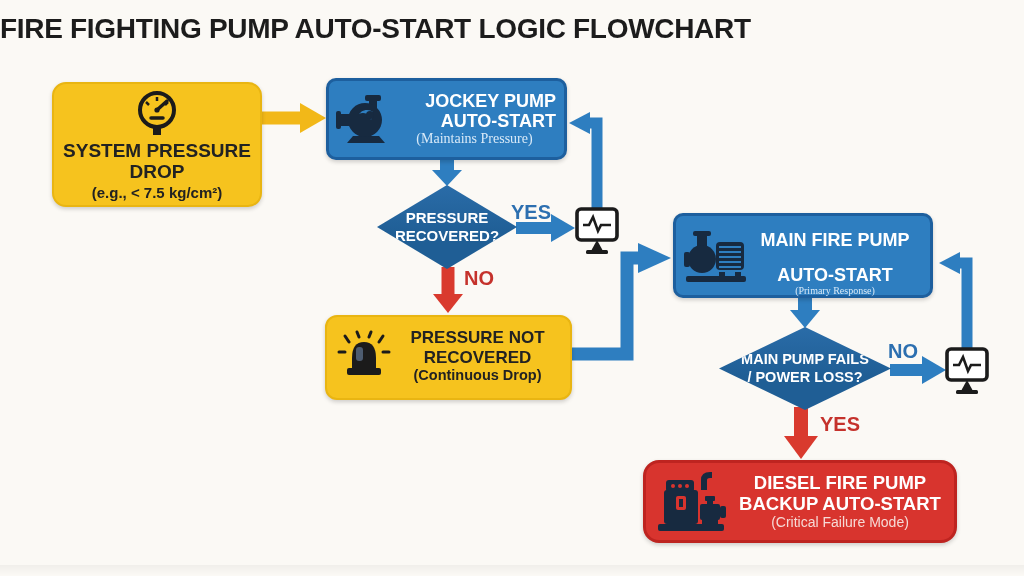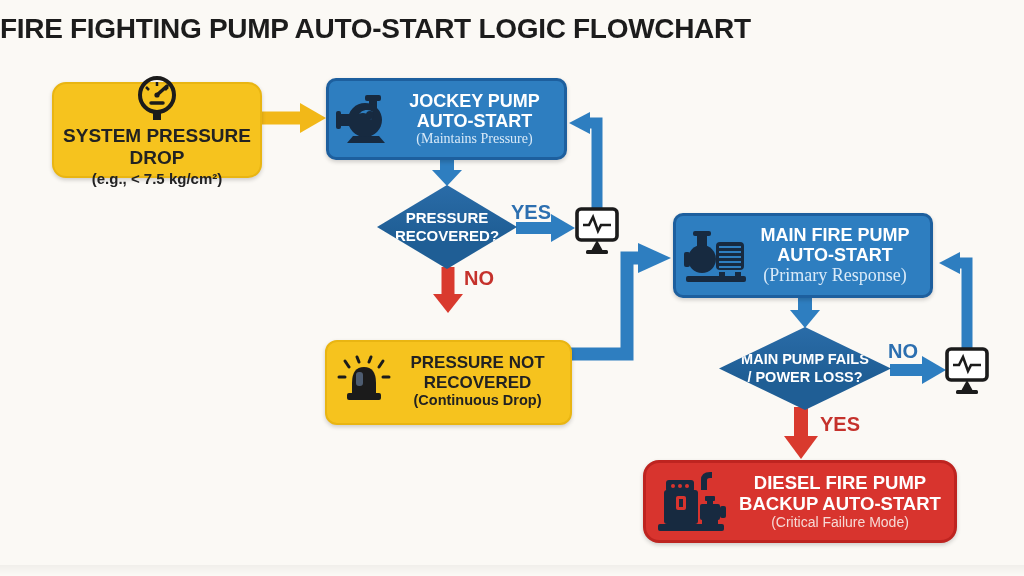--- a/index.html
+++ b/index.html
@@ -19,33 +19,33 @@
   .sub{font-weight:400;}
   
   .n-yellow{background:var(--yellow,#F6C31E);border:2px solid var(--yellow-border,#E3AF10);color:#222;}
   
   .n-blue{background:var(--blue,#2E7EC0);border:3px solid var(--blue-border,#1D5F9E);color:#fff;}
   .n-blue .sub{color:var(--subtitle-on-blue,#D9EAF8);font-family:Liberation Serif, serif;}
   
   .n-red{background:var(--red,#D8342E);border:3px solid var(--red-border,#BE2420);color:#fff;}
   .n-red .sub{color:var(--subtitle-on-red,#F6DAD6);}
   
-  .box-spd{left:52px;top:82px;width:210px;height:96px;border-radius:14px;
+  .box-spd{left:52px;top:82px;width:210px;height:125px;border-radius:14px;
     flex-direction:column;justify-content:center;padding:6px 8px;}
   .box-spd .l1,.box-spd .l2{font-size:19px;}
   .box-spd .sub{font-size:15px;font-weight:600;margin-top:2px;}
   .box-jockey{left:326px;top:78px;width:241px;height:82px;border-radius:10px;padding:4px 8px 4px 6px;}
-  .box-jockey .l1,.box-jockey .l2{font-size:18px;}
+  .box-jockey .l1,.box-jockey .l2{font-size:18px;text-align:right;}
   .box-jockey .sub{font-size:14px;}
-  .box-pnr{left:325px;top:315px;width:247px;height:85px;border-radius:12px;padding:0 8px 4px 8px;margin-top:25px;}
+  .box-pnr{left:325px;top:315px;width:247px;height:85px;border-radius:12px;padding:0 8px 4px 8px;}
   .box-pnr .l1,.box-pnr .l2{font-size:17px;}
   .box-pnr .sub{font-size:14.5px;font-weight:600;}
   .box-main{left:673px;top:213px;width:260px;height:85px;border-radius:10px;padding:4px 8px 4px 8px;}
-  .box-main .l1,.box-main .l2{font-size:18px;}
-  .box-main .sub{font-size:18px;}
+  .box-main .l1,.box-main .l2{font-size:18px;margin-top:15px;}
+  .box-main .sub{font-size:10px;}
   .box-diesel{left:643px;top:460px;width:314px;height:83px;border-radius:16px;padding:4px 8px 4px 8px;}
   .box-diesel .l1,.box-diesel .l2{font-size:18.5px;}
   .box-diesel .sub{font-size:14px;}
   .diamond{position:absolute;display:flex;align-items:center;justify-content:center;
     text-align:center;color:#fff;font-weight:800;
     clip-path:polygon(50% 0%,100% 50%,50% 100%,0% 50%);
     background:linear-gradient(180deg,#2a6ca8 0%,var(--blue-dark,#1F5E95) 60%);}
   .d1{left:377px;top:185px;width:140px;height:84px;font-size:15px;line-height:1.18;}
   .d2{left:719px;top:327px;width:172px;height:83px;font-size:14.5px;line-height:1.18;text-align:center;}
   .edge-label{position:absolute;font-weight:800;font-size:20px;}

